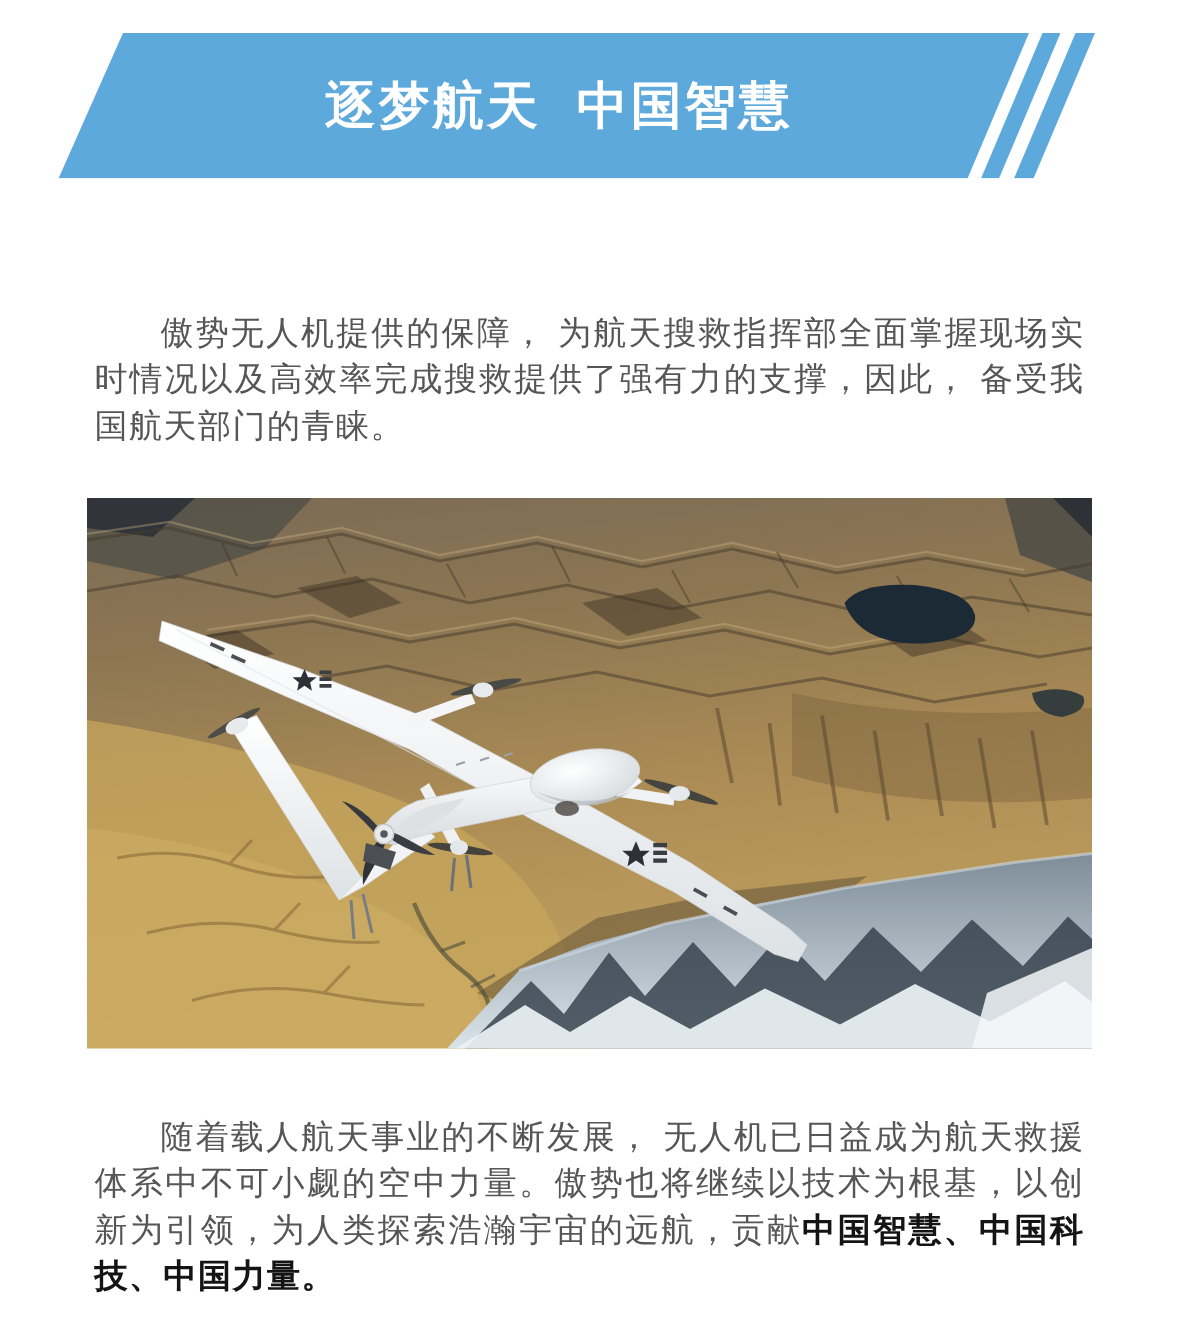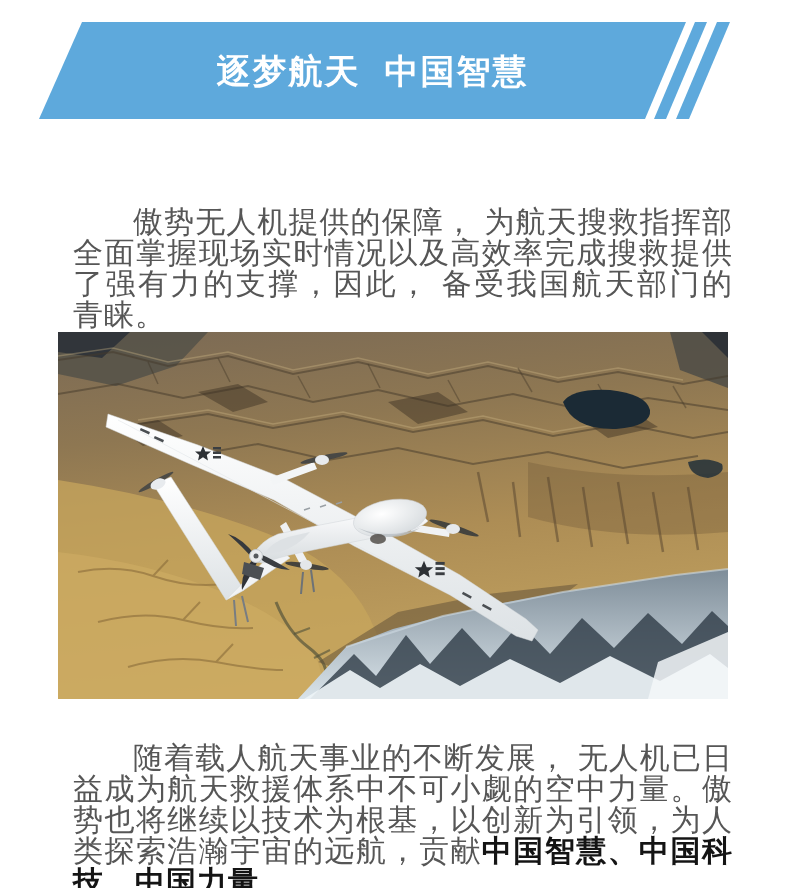--- a/index.html
+++ b/index.html
@@ -13,22 +13,22 @@
           clip-path:polygon(43px 0,647px 0,606px 97px,0 97px);
           display:flex;align-items:center;justify-content:center;}
   .banner-title{display:flex;gap:24px;margin:0;transform:translateX(10px);
                 color:var(--banner-text,#fff);font-size:34px;font-weight:700;
                 letter-spacing:2px;line-height:1;}
   .stripe{position:absolute;top:22px;height:97px;background:var(--accent,#5ea9dc);}
   .stripe-1{left:654px;width:53px;clip-path:polygon(41px 0,53px 0,12px 97px,0 97px);}
   .stripe-2{left:676px;width:54px;clip-path:polygon(41px 0,54px 0,13px 97px,0 97px);}
 
   
-  .para{position:absolute;left:73px;width:660px;margin:0;
-        font-size:30px;line-height:31px;letter-spacing:1px;
+  .para{position:absolute;left:63px;width:660px;margin:0;
+        font-size:22px;line-height:31px;letter-spacing:1px;
         color:var(--body-text,#565656);text-indent:2em;text-align:justify;}
   .p1{top:206px;}
   .p2{top:742px;}
   .bold{font-weight:700;color:var(--bold-text,#141414);}
 
   
   .photo{position:absolute;left:58px;top:332px;width:670px;height:367px;margin:0;}
   .photo svg{display:block;}
 </style>
 </head>

